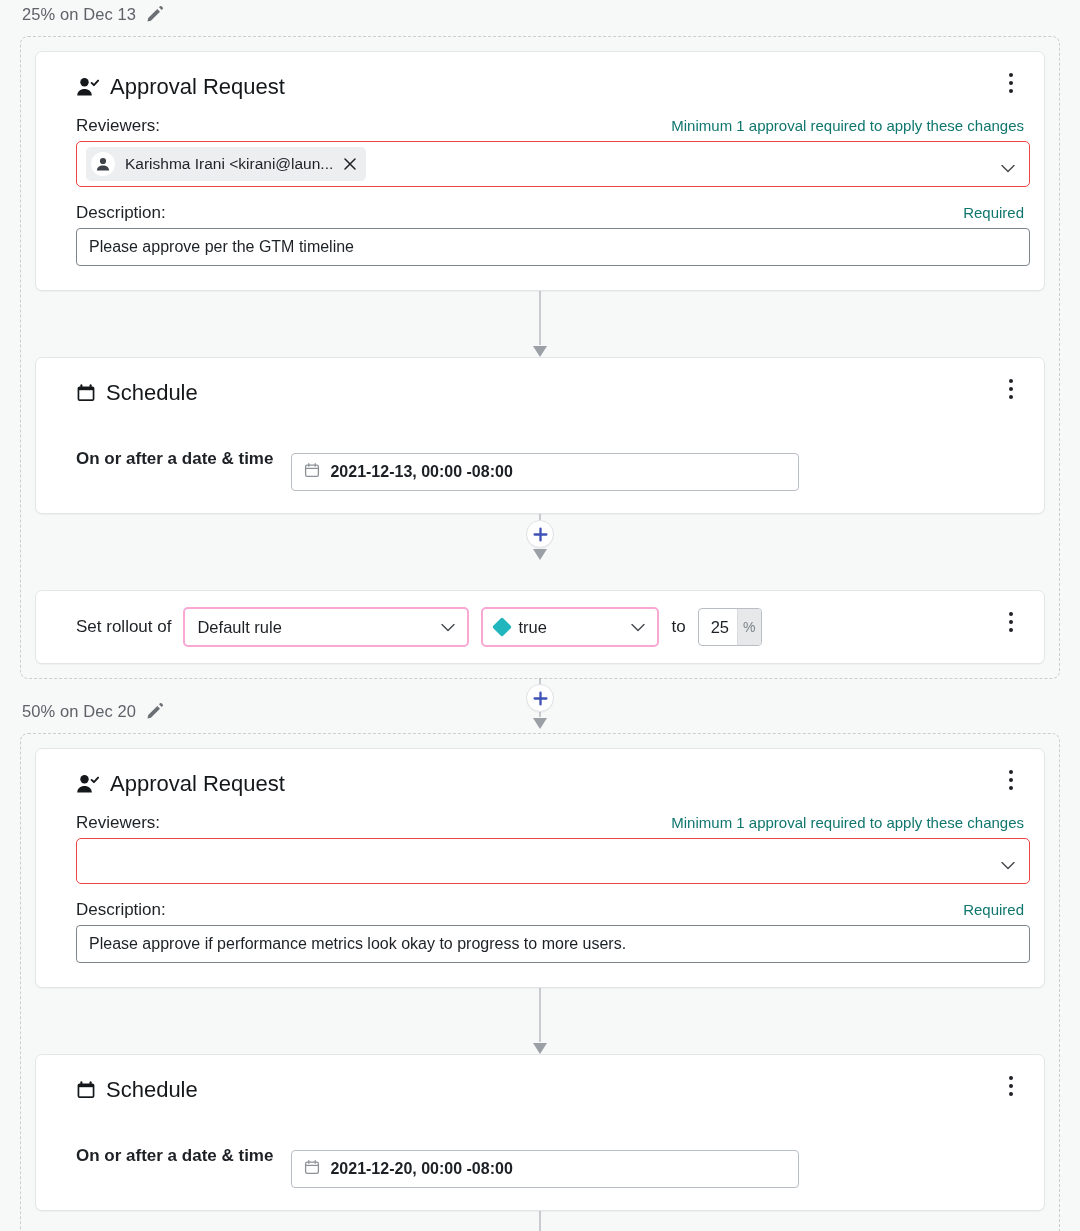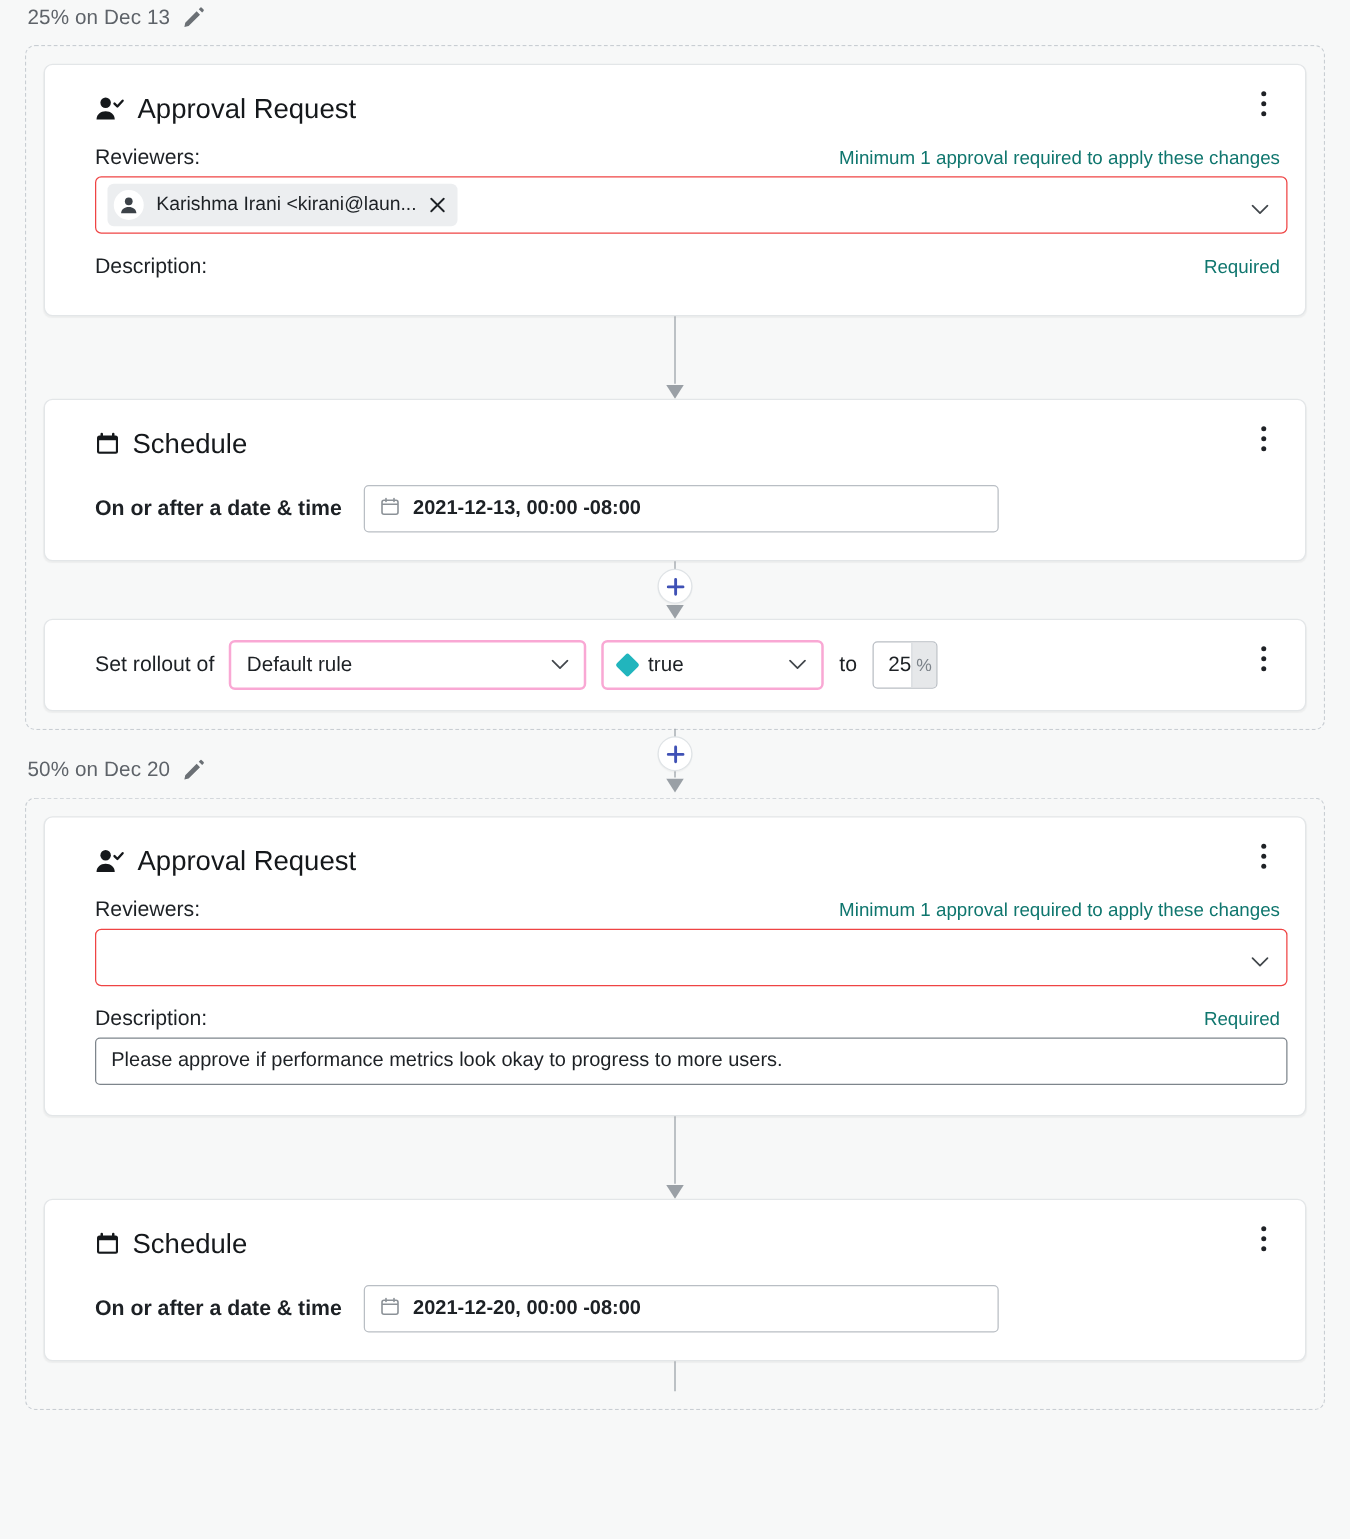--- a/index.html
+++ b/index.html
@@ -36,21 +36,21 @@
   
   .card {
     position: relative;
     background: #ffffff;
     border: 1px solid #e3e6e8;
     border-radius: 7px;
     box-shadow: 0 1px 1px rgba(20,25,30,.045);
   }
   .card.pad-lg { padding: 22px 14px 24px 26px; }
   .card.pad-sm { padding: 22px 26px 22px 26px; }
-  .card.row-card { padding: 16px 18px 16px 26px; }
+  .card.row-card { padding: 16px 18px 16px 26px; margin-top: 30px; }
 
   .kebab {
     position: absolute; top: 18px; right: 22px;
     width: 22px; height: 26px;
     display: flex; flex-direction: column; align-items: center; justify-content: center;
     gap: 4px; cursor: pointer;
   }
   .kebab i { display:block; width: 4px; height: 4px; border-radius: 50%; background: #1f2226; }
 
   .card-title {
@@ -126,20 +126,21 @@
   .date-field {
     flex: 1 1 auto;
     height: 38px;
     border: 1px solid #b9bec4;
     border-radius: 4px;
     background: #fff;
     display: flex; align-items: center; gap: 10px;
     padding: 0 12px;
     margin-right: 32px;
     max-width: 508px;
+    margin-top: 27px;
   }
   .date-text { font-size: 16px; color: #1d2125; }
 
   
   .rollout-row {
     display: flex; align-items: center; gap: 12px;
     margin-left: 14px; padding-right: 36px;
   }
   .rollout-lbl { font-size: 17px; color: #1d2125; white-space: nowrap; }
   .select {
@@ -155,21 +156,21 @@
   .select .sel-caret { position: absolute; right: 12px; top: 50%; transform: translateY(-50%); }
   .select.rule { width: 286px; }
   .select.variation { width: 178px; }
   .diamond {
     width: 14px; height: 14px; transform: rotate(45deg);
     background: #21b5bd; border-radius: 2px; flex: 0 0 auto;
   }
   .to-word { font-size: 17px; color: #1d2125; }
   .pct-wrap {
     display: flex; align-items: stretch;
-    height: 38px; width: 52px;
+    height: 38px; width: 64px;
     border: 1px solid #b9bec4; border-radius: 4px; overflow: hidden; background:#fff;
   }
   .pct-val { flex: 1 1 auto; display:flex; align-items:center; padding-left: 12px; font-size: 16.5px; color:#1d2125; }
   .pct-sfx {
     width: 24px; background: #e6e8ea; display:flex; align-items:center; justify-content:center;
     font-size: 14px; color: #7c838a; border-left: 1px solid #d8dcdf;
   }
 
   
   .conn { position: relative; }
@@ -282,20 +283,23 @@
             <path d="M1 1l6 6 6-6" stroke="#42474c" stroke-width="1.4" fill="none" stroke-linecap="round" stroke-linejoin="round"></path>
           </svg>
         </span>
       </div>
 
       <div class="lbl-row">
         <span class="lbl">Description:</span>
         <span class="hint">Required</span>
       </div>
 
+      <div class="text-input">
+        <span>Please approve per the GTM timeline</span>
+      </div>
     </div>
 
     <div class="conn h66">
       <div class="conn-line"></div>
         <div class="conn-arrow"></div>
     </div>
 
     <div class="card pad-sm">
       <div class="kebab">
           <i></i>

